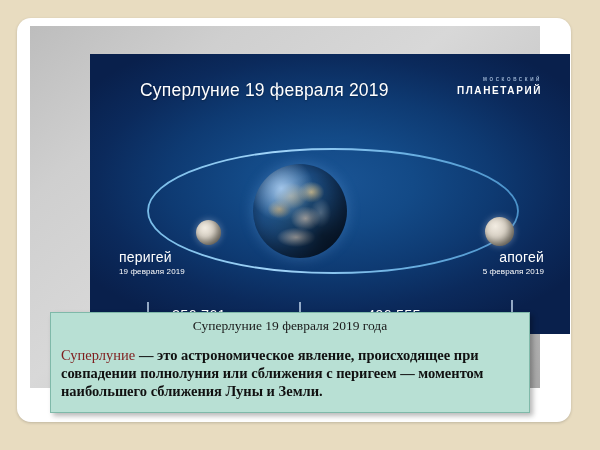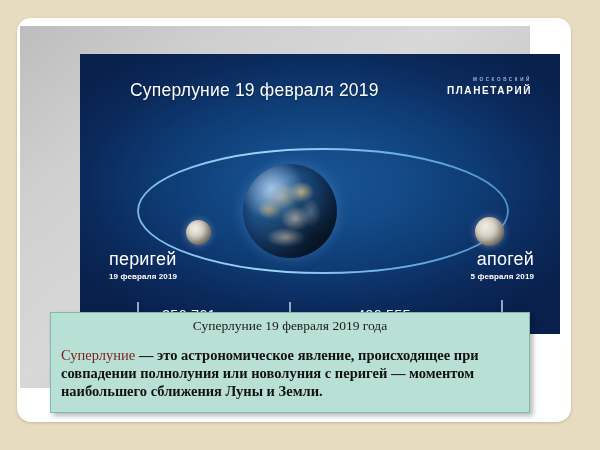--- a/index.html
+++ b/index.html
@@ -27,21 +27,21 @@
     width: 554px;
     height: 404px;
     background: #ffffff;
     border-radius: 14px;
     box-shadow: 0 1px 3px rgba(0,0,0,0.18);
   }
 
   
   #gray-panel {
     position: absolute;
-    left: 20px;
+    left: 30px;
     top: 26px;
     width: 510px;
     height: 362px;
     background: linear-gradient(140deg, #bdbdbd 0%, #cfcfcf 22%, #d8d8d8 45%, #c4c4c4 72%, #a9a9a9 100%);
   }
 
   
   #poster {
     position: absolute;
     left: 60px;
@@ -138,28 +138,28 @@
     height: 29px;
   }
 
   .orbit-label {
     position: absolute;
     color: #ffffff;
     line-height: 1.15;
   }
   .orbit-label .lbl-name {
     display: block;
-    font-size: 18px;
+    font-size: 14px;
     font-weight: 400;
     letter-spacing: 0.2px;
   }
   .orbit-label .lbl-date {
     display: block;
     font-size: 8px;
-    font-weight: 700;
+    font-weight: 400;
     letter-spacing: 0.1px;
     margin-top: 2px;
   }
   #label-perigee { left: 29px; top: 195px; text-align: left; }
   #label-apogee  { right: 26px; top: 195px; text-align: right; }
 
   .dim-value {
     position: absolute;
     color: #ffffff;
     font-size: 14.5px;
@@ -278,17 +278,17 @@
       <div id="dim-right" class="dim-value">
         <span>406 555</span><span class="unit">км</span>
       </div>
 
     </div>
   </div>
 
   <div id="caption-box">
     <div id="caption-heading">Суперлуние 19 февраля 2019 года</div>
     <div id="caption-body">
-      <span id="caption-term">Суперлуние</span><span> — это астрономическое явление, происходящее при совпадении полнолуния или новолуния с перигей — моментом наибольшего сближения Луны и Земли.</span>
+      <span id="caption-term">Суперлуние</span><span> — это астрономическое явление, происходящее при совпадении полнолуния или сближения с перигеем — моментом наибольшего сближения Луны и Земли.</span>
     </div>
   </div>
 
 </div>
 
 </body></html>

